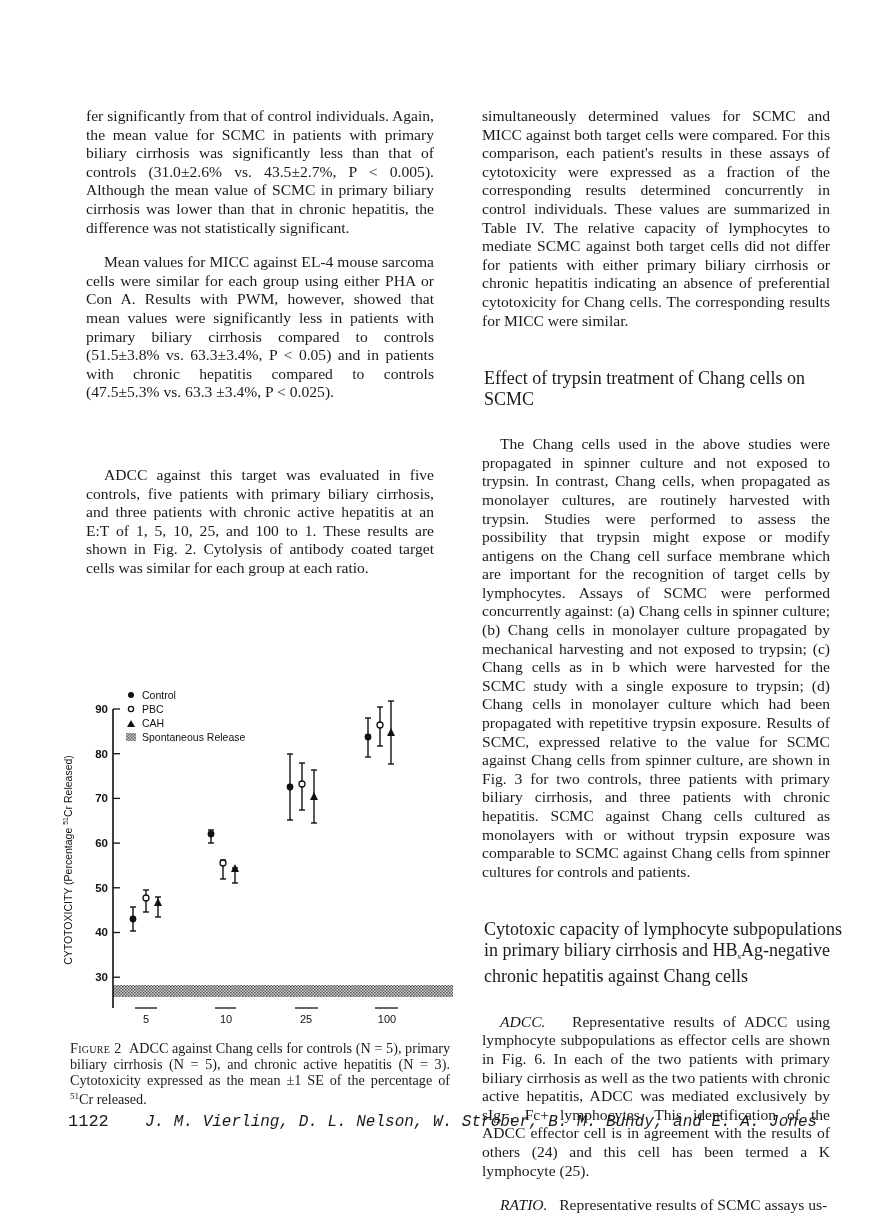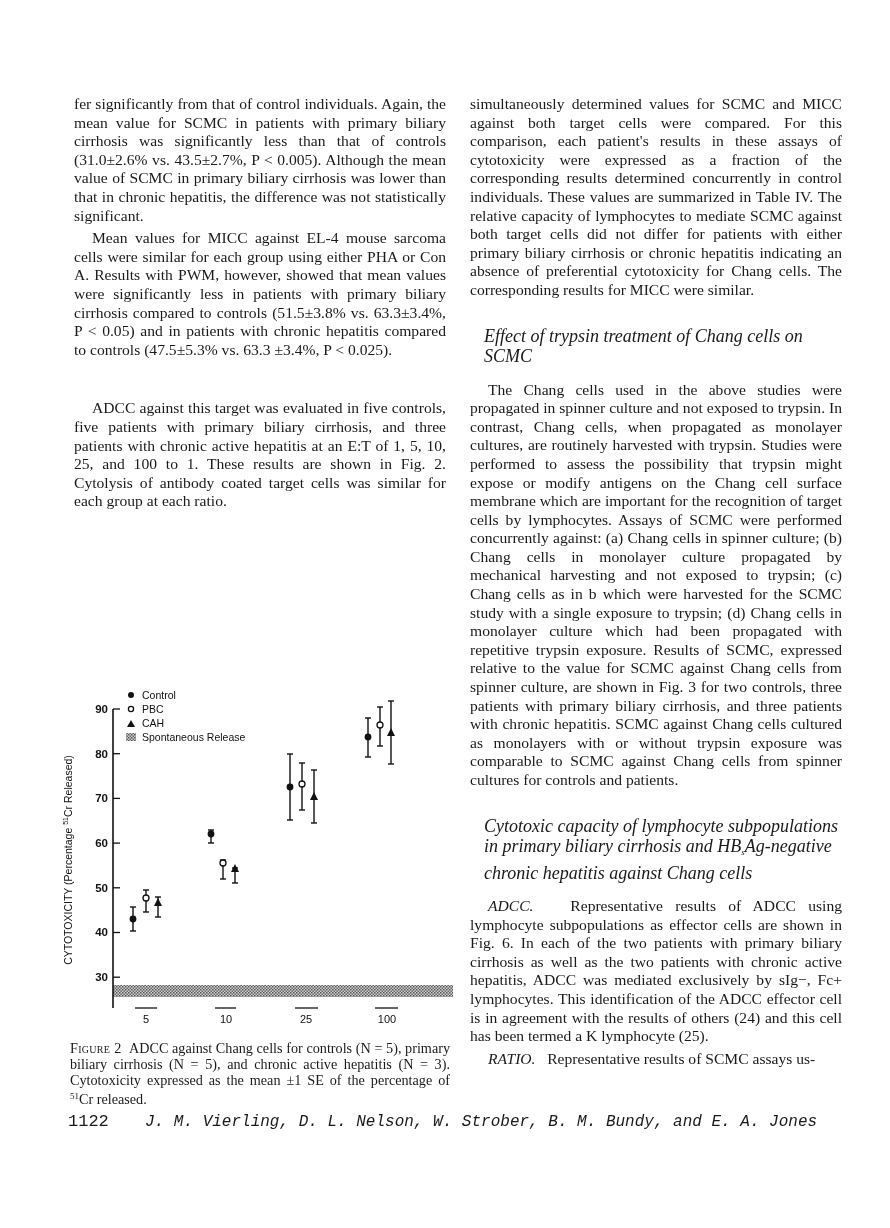--- a/index.html
+++ b/index.html
@@ -1,25 +1,25 @@
 <!DOCTYPE html>
 <html><head>
 <meta charset="utf-8">
 <style>
   html, body { margin: 0; padding: 0; background: #ffffff; }
   body { width: 890px; height: 1228px; position: relative; overflow: hidden;
          font-family: "DejaVu Serif", "Liberation Serif", serif; color: #1a1a1a; }
   .col { position: absolute; top: 91px; width: 380px; }
   .col-left { left: 70px; }
   .col-right { left: 466px; width: 380px; }
-  p.body { margin: 4px; font-family: "Liberation Serif", serif; font-size: 15.6px; line-height: 18.6px;
+  p.body { margin: 16px; font-family: "Liberation Serif", serif; font-size: 15.6px; line-height: 18.6px;
            text-align: justify; text-indent: 0; }
   p.body.indent { text-indent: 18px; }
   p.body.noindent { text-indent: 0; }
-  h3.sec { margin: 0; font-family: "Liberation Serif", serif; font-style: italic; font-weight: normal;
+  h3.sec { margin: 0; font-family: "Liberation Serif", serif; font-weight: normal;
            font-size: 18px; line-height: 20.5px; padding-left: 18px; }
   .spacer-m { height: 22px; }
   .figure { position: absolute; left: 50px; top: 680px; width: 420px; height: 350px; }
   .figure svg { position: absolute; left: 0; top: 0; }
   .caption { position: absolute; left: 70px; top: 1040px; width: 380px;
              font-family: Liberation Serif, serif; font-size: 14.2px; line-height: 16px; text-align: justify; }
   .caption .figlabel { font-variant: small-caps; letter-spacing: 0.3px; }
   .footer { position: absolute; left: 68px; top: 1112px; font-family: Liberation Mono, monospace; font-size: 17px; }
   .footer .pagenum { margin-right: 26px; }
   .footer .authors { font-style: italic; font-size: 16px; }

